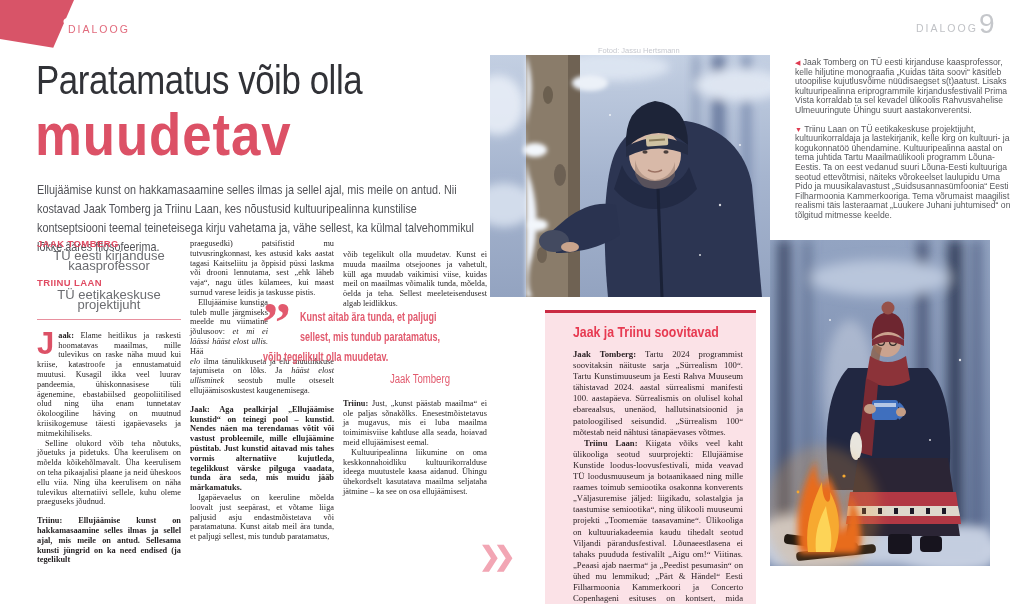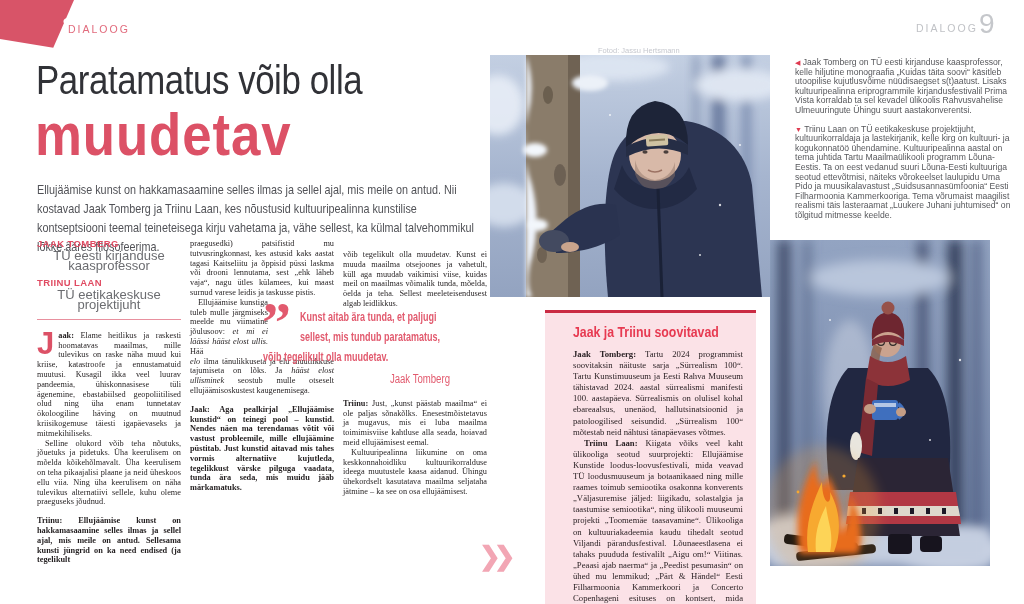--- a/index.html
+++ b/index.html
@@ -103,20 +103,21 @@
     <p class="dc-par"><span class="dropcap">J</span><b>aak:</b><span> Elame heitlikus ja raskesti hoomatavas maailmas, mille tulevikus on raske näha muud kui kriise, katastroofe ja ennustamatuid muutusi. Kusagil ikka veel luurav pandeemia, ühiskonnasisese tüli ägenemine, ebastabiilsed geopoliitilised olud ning üha enam tunnetatav ökoloogiline häving on muutnud kriisikogemuse täiesti igapäevaseks ja mitmekihiliseks.</span></p>
     <p class="ind">Selline olukord võib teha nõutuks, jõuetuks ja pidetuks. Üha keerulisem on mõelda kõikehõlmavalt. Üha keerulisem on teha pikaajalisi plaane ja neid üheskoos ellu viia. Ning üha keerulisem on näha tulevikus alternatiivi sellele, kuhu oleme praeguseks jõudnud.</p>
     <p class="sp"><b>Triinu:</b><span> Ellujäämise kunst on hakkamasaamine selles ilmas ja sellel ajal, mis meile on antud. Sellesama kunsti jüngrid on ka need endised (ja tegelikult</span></p>
   </div>
 
   <div class="col col2">
     <p>praegusedki) patsifistid mu tutvusringkonnast, kes astusid kaks aastat tagasi Kaitseliitu ja õppisid püssi laskma või drooni lennutama, sest „ehk läheb vaja“, nagu ütles külamees, kui maast surnud varese leidis ja taskusse pistis.</p>
     <p class="narrow"><span>Ellujäämise kunstiga tuleb mulle järgmiseks meelde mu viimatine jõulusoov: </span><i>et mi ei läässi hääst elost ullis.</i><span> Hää</span></p>
     <p><i>elo</i><span> ilma tänulikkuseta ja elu muutlikkuse tajumiseta on lõks. Ja </span><i>hääst elost ullisminek</i><span> seostub mulle otseselt ellujäämisoskustest kaugenemisega.</span></p>
     <p class="sp"><b>Jaak:</b><span> Aga pealkirjal „Ellujäämise kunstid“ on teinegi pool – kunstid. Nendes näen ma terendamas võtit või vastust probleemile, mille ellujäämine püstitab. Just kunstid aitavad mis tahes vormis alternatiive kujutleda, tegelikkust värske pilguga vaadata, tunda ära seda, mis muidu jääb märkamatuks.</span></p>
+    <p class="ind">Igapäevaelus on keeruline mõelda loovalt just seepärast, et võtame liiga paljusid asju endastmõistetava või paratamatuna. Kunst aitab meil ära tunda, et paljugi sellest, mis tundub paratamatus,</p>
   </div>
 
   <div class="col col3">
     <p>võib tegelikult olla muudetav. Kunst ei muuda maailma otsejoones ja vahetult, küll aga muudab vaikimisi viise, kuidas meil on maailmas võimalik tunda, mõelda, öelda ja teha. Sellest meeleteisendusest algab leidlikkus.</p>
     <div class="qgap"></div>
     <p><b>Triinu:</b><span> Just, „kunst päästab maailma“ ei ole paljas sõnakõlks. Enesestmõistetavus ja mugavus, mis ei luba maailma toimimisviise kahtluse alla seada, hoiavad meid ellujäämisest eemal.</span></p>
     <p class="ind">Kultuuripealinna liikumine on oma keskkonnahoidliku kultuurikorralduse ideega muutustele kaasa aidanud. Ühingu ühekordselt kasutatava maailma seljataha jätmine – ka see on osa ellujäämisest.</p>
   </div>
 
   <div class="abs pq-mark">”</div>

